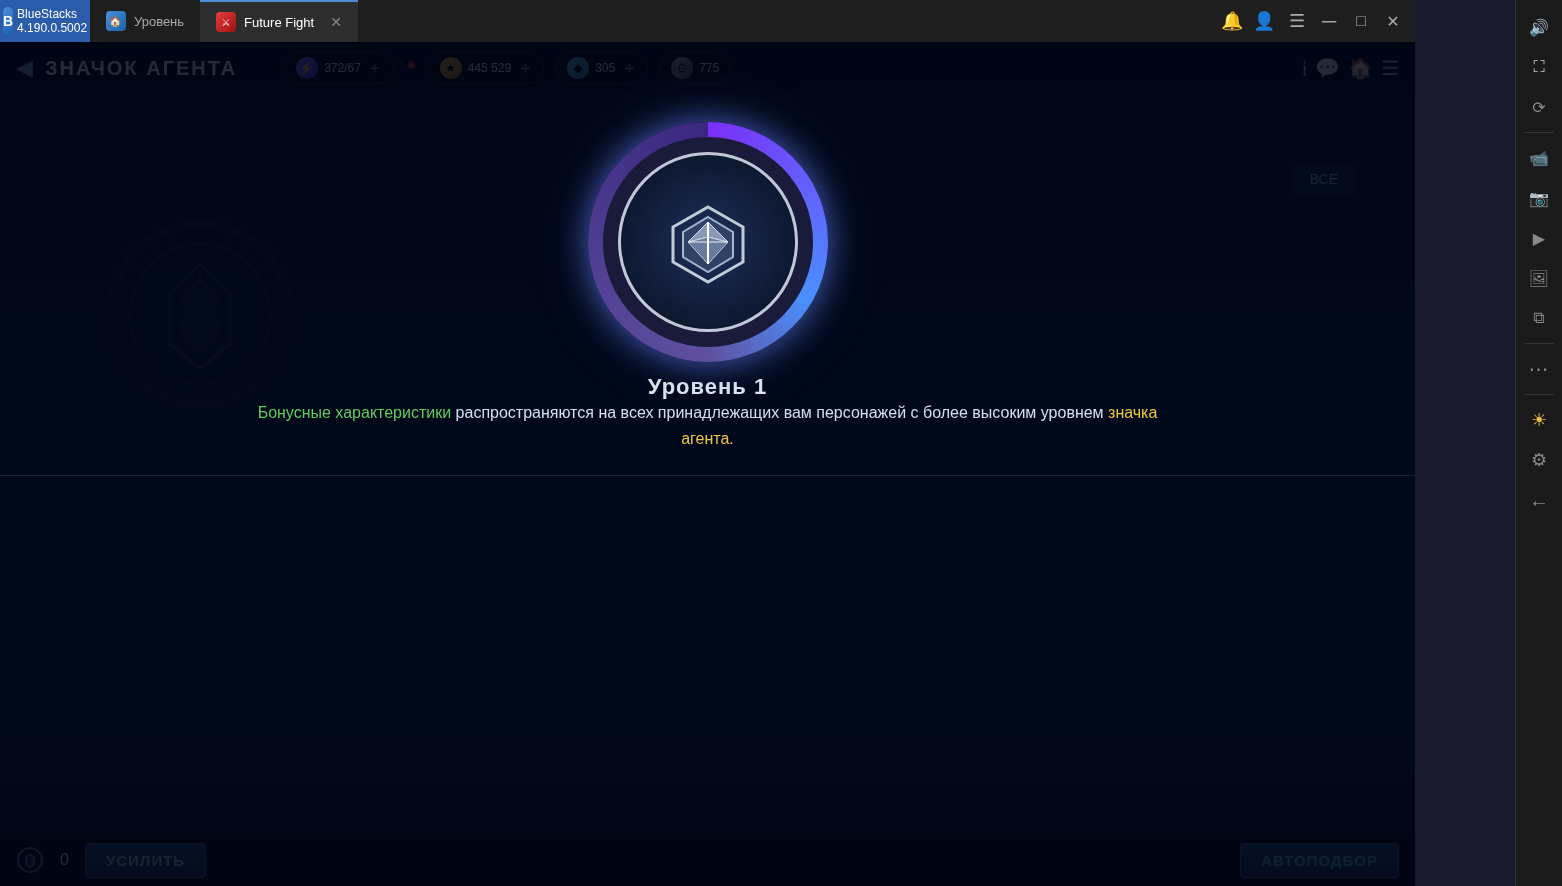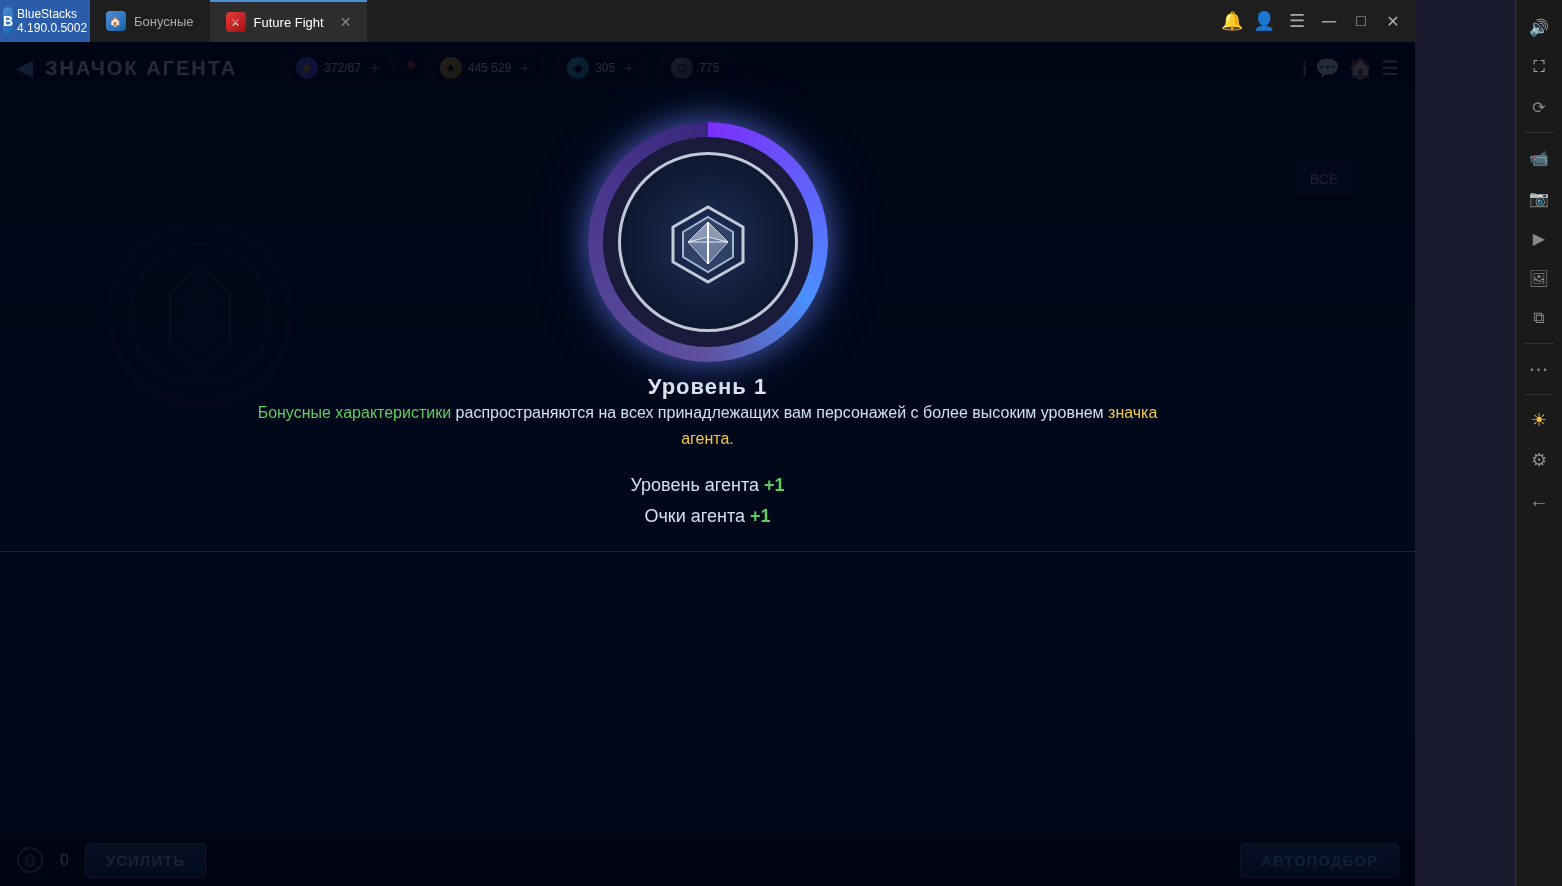--- a/index.html
+++ b/index.html
@@ -446,21 +446,21 @@
 </head>
 <body>
 
 <div class="titlebar">
   <div class="bs-logo">
     <div class="bs-logo-icon">B</div>
     <div class="bs-logo-text">BlueStacks<br><span>4.190.0.5002</span></div>
   </div>
   <div class="tab">
     <div class="tab-icon home">🏠</div>
-    <span>Бонусные</span>
+    <span>Уровень</span>
   </div>
   <div class="tab active">
     <div class="tab-icon">⚔</div>
     <span>Future Fight</span>
     <span style="color:#888; font-size:14px; margin-left:8px; cursor:pointer;">✕</span>
   </div>
   <div class="titlebar-controls">
 
     <div class="titlebar-btn" style="color:#e03030; font-size:18px;">🔔</div>
     <div class="titlebar-btn" style="font-size:18px;">👤</div>
@@ -578,28 +578,18 @@
       </div>
     </div>
 
     <div class="level-label">Уровень 1</div>
 
 
     <div class="modal-desc">
       <span class="highlight-yellow">Бонусные характеристики</span><span> распространяются на всех принадлежащих вам персонажей с более высоким уровнем </span><span class="highlight-gold">значка агента.</span>
     </div>
 
-    <div class="modal-stats">
-      <div class="stat-row">
-        <span>Уровень агента</span>
-        <span class="stat-bonus">+1</span>
-      </div>
-      <div class="stat-row">
-        <span>Очки агента</span>
-        <span class="stat-bonus">+1</span>
-      </div>
-    </div>
 
     <div class="modal-divider"></div>
 
 
   </div>
 </div>
 
 </body></html>

